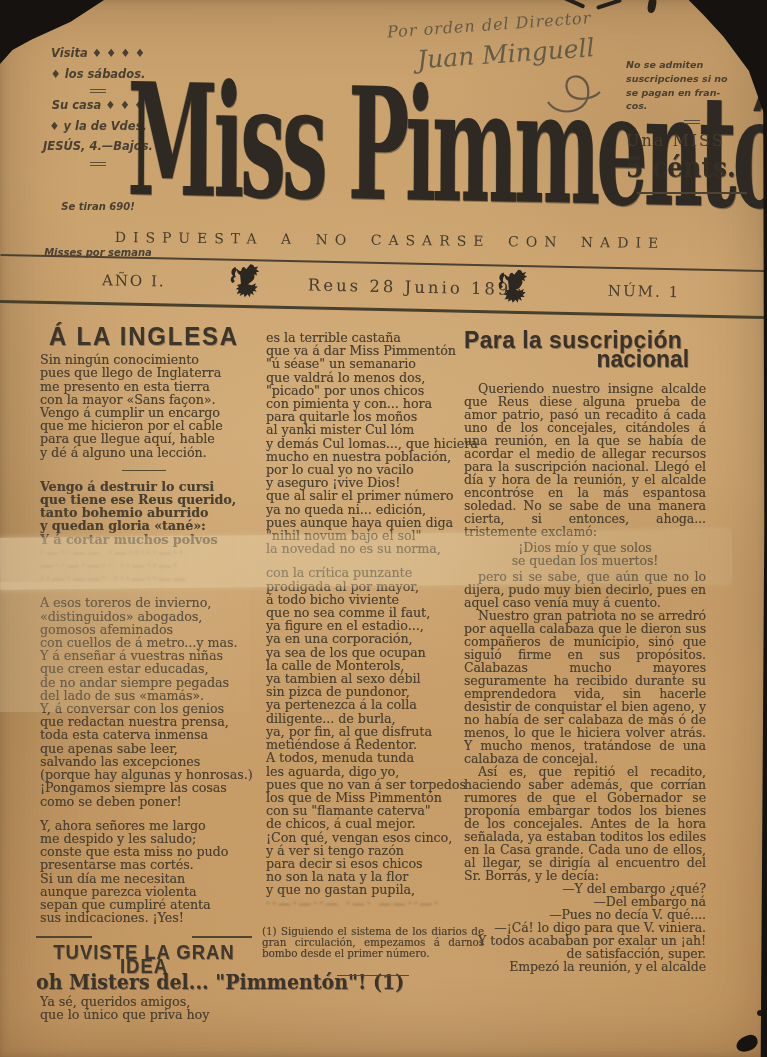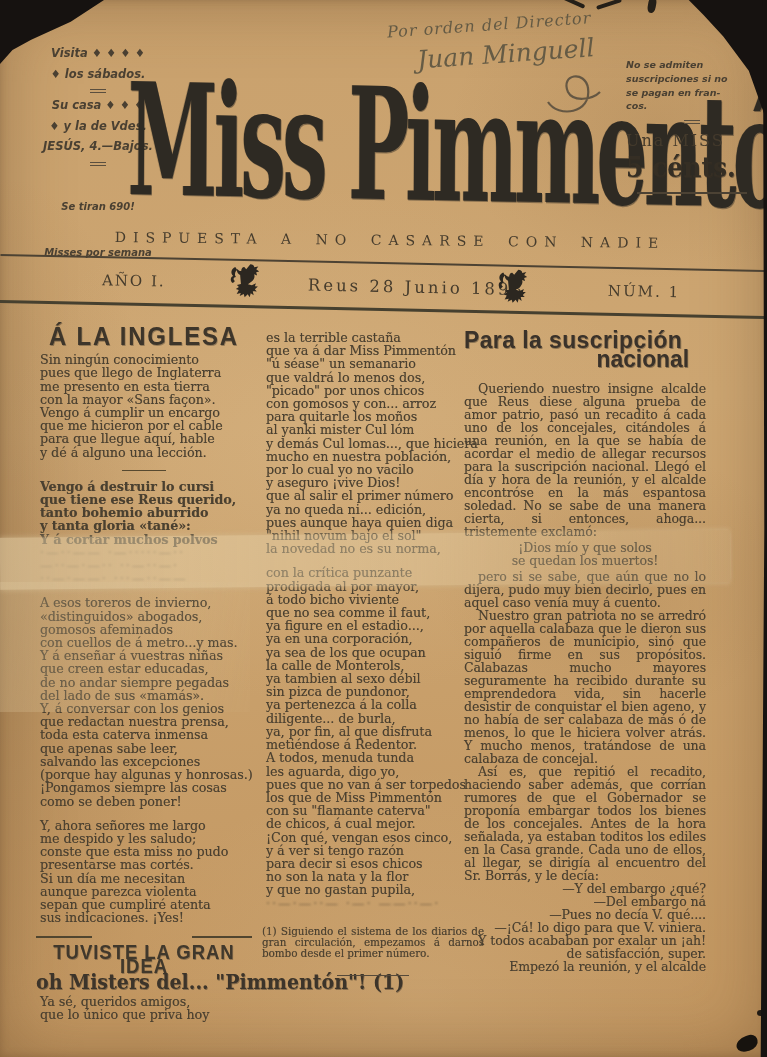--- a/index.html
+++ b/index.html
@@ -195,21 +195,21 @@
           <div>Vengo á cumplir un encargo</div>
           <div>que me hicieron por el cable</div>
           <div>para que llegue aquí, hable</div>
           <div>y dé á alguno una lección.</div>
         </div>
       <div class="sdivider"></div>
       <div class="stanza" style="margin-bottom:0;font-weight:bold;">
           <div>Vengo á destruir lo cursi</div>
           <div>que tiene ese Reus querido,</div>
           <div>tanto bohemio aburrido</div>
-          <div>y tanta gloria «tané»:</div>
+          <div>y quedan gloria «tané»:</div>
           <div>Y á cortar muchos polvos</div>
         </div>
       <div class="stanza damaged">
           <div>·—··—— ·—·····—··</div>
           <div>—··—·—·· ··—··—·</div>
           <div>··—·——· ···—··——</div>
         </div>
       <div class="stanza">
           <div>A esos toreros de invierno,</div>
           <div>«distinguidos» abogados,</div>
@@ -247,21 +247,21 @@
         </div>
     </div>
 
     <div class="col col2">
       <div class="stanza">
           <div>es la terrible castaña</div>
           <div>que va á dar Miss Pimmentón</div>
           <div>"ú séase" un semanario</div>
           <div>que valdrá lo menos dos,</div>
           <div>"picado" por unos chicos</div>
-          <div>con gomosos y con... arroz</div>
+          <div>con pimienta y con... hora</div>
           <div>para quitarle los moños</div>
           <div>al yanki mister Cul lóm</div>
           <div>y demás Cul lomas..., que hiciera</div>
           <div>mucho en nuestra población,</div>
           <div>por lo cual yo no vacilo</div>
           <div>y aseguro ¡vive Dios!</div>
           <div>que al salir el primer número</div>
           <div>ya no queda ni... edición,</div>
           <div>pues aunque haya quien diga</div>
           <div>"nihil novum bajo el sol"</div>

